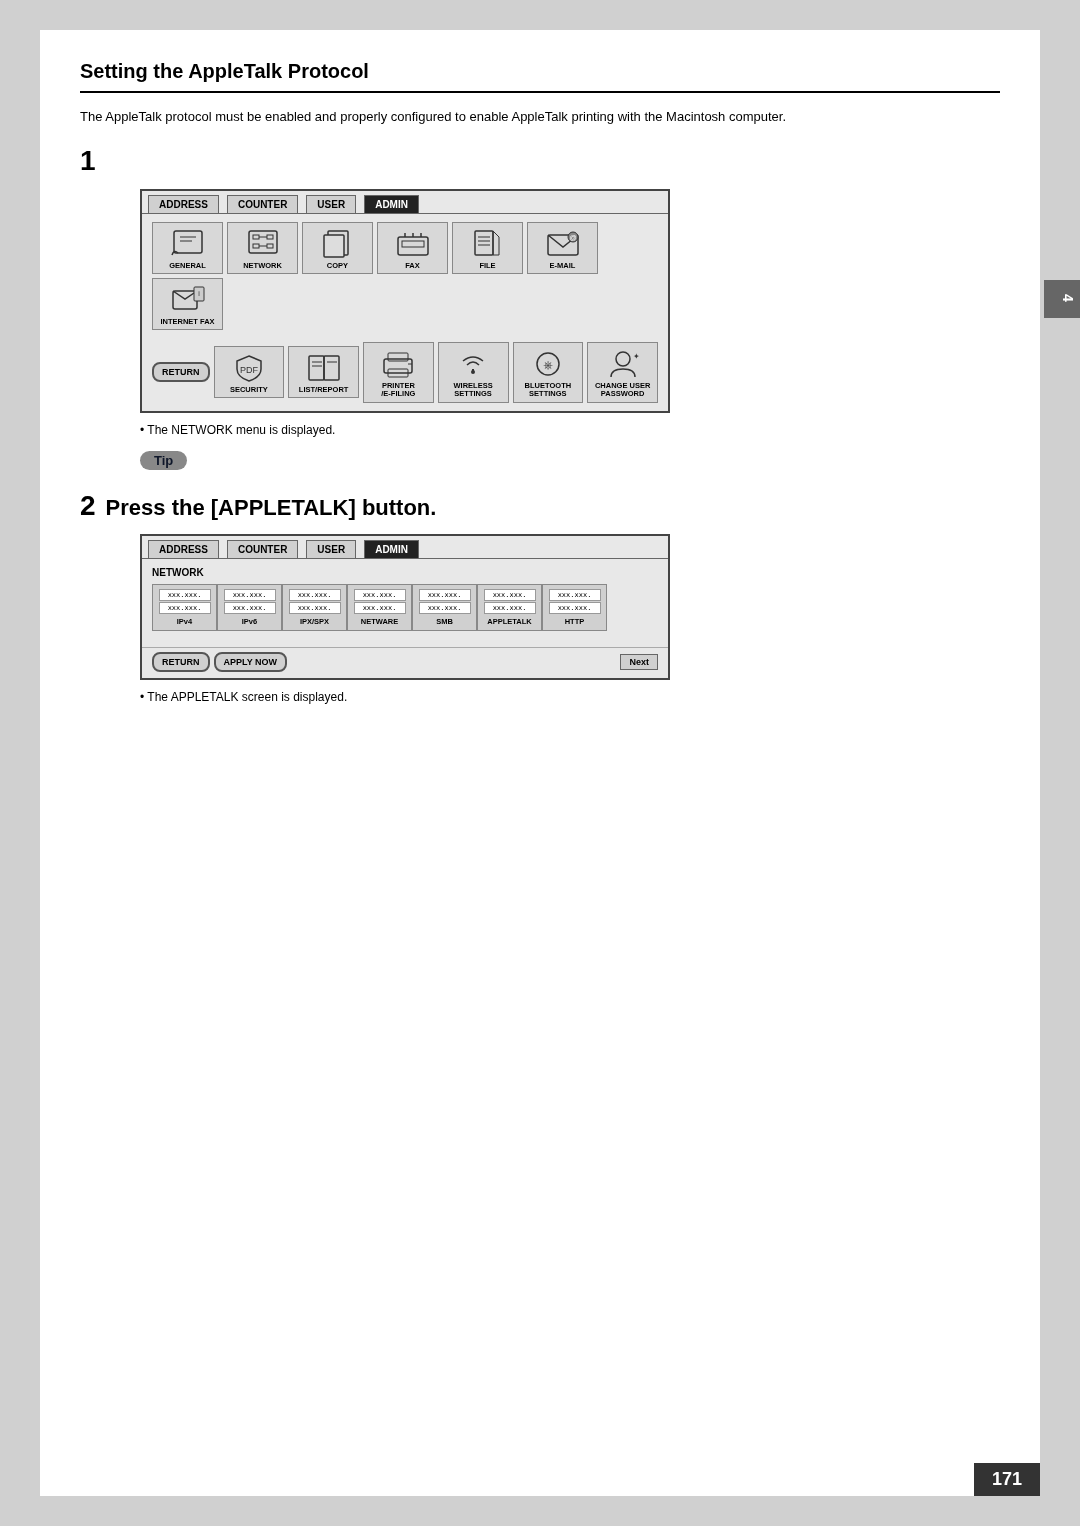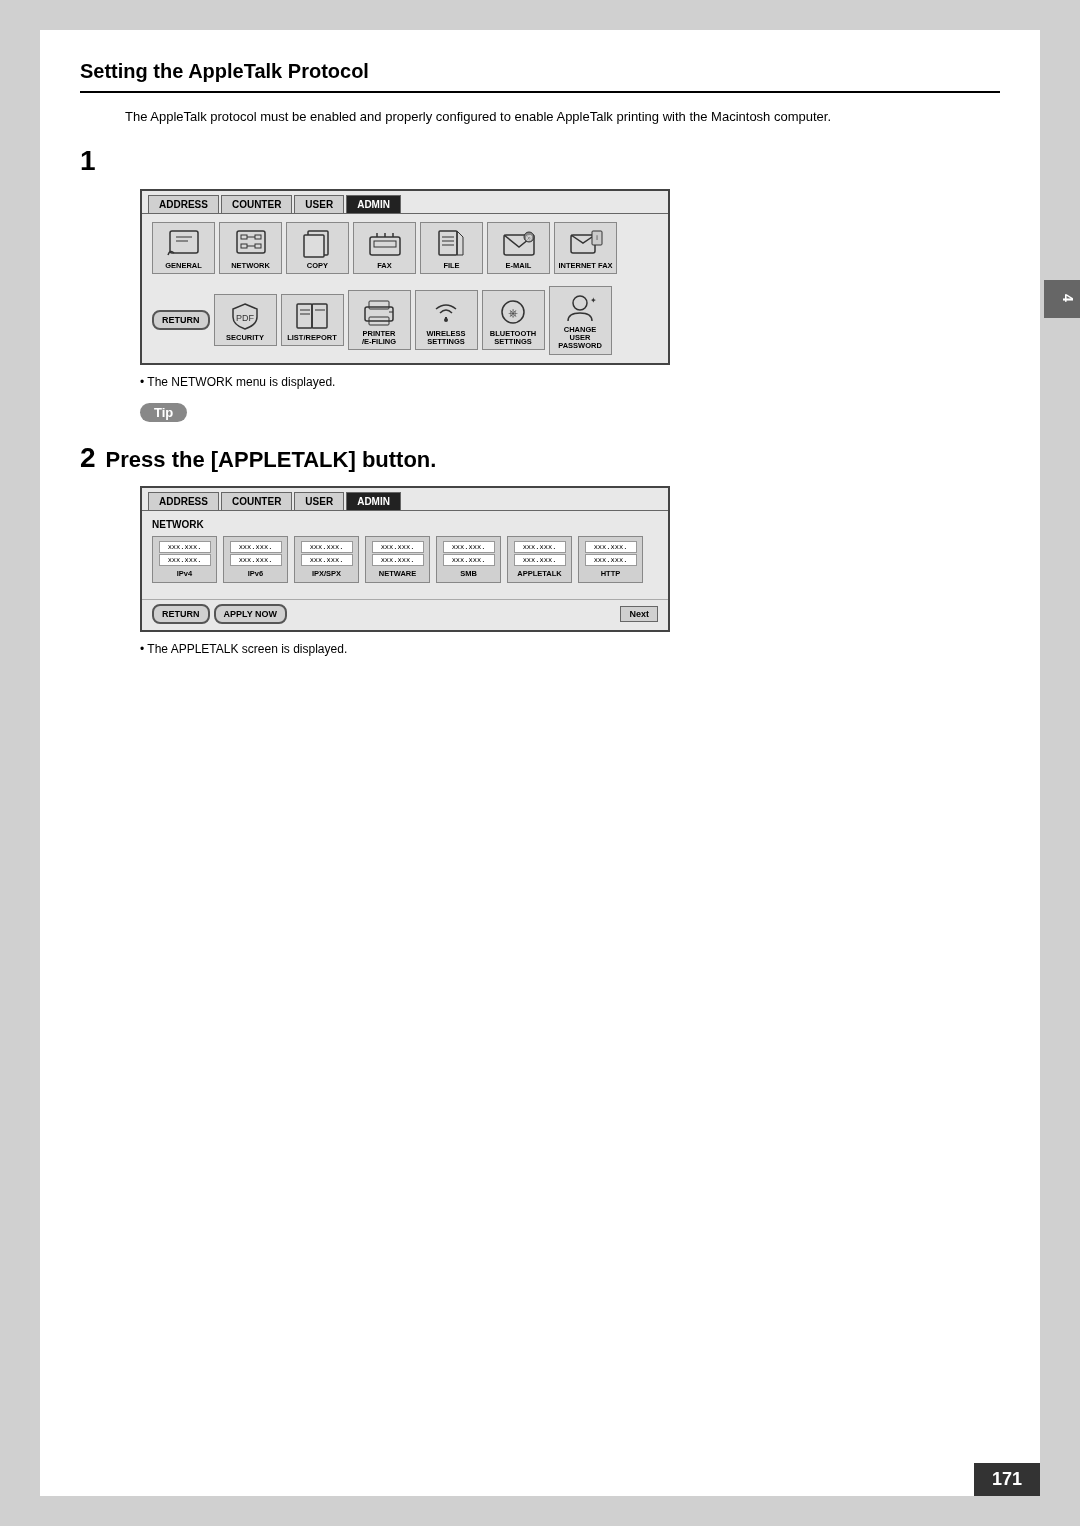--- a/index.html
+++ b/index.html
@@ -22,21 +22,20 @@
       font-size: 20px;
       font-weight: bold;
       border-bottom: 2px solid #000;
       padding-bottom: 8px;
       margin-bottom: 14px;
     }
     .intro-text {
       font-size: 13px;
       margin-bottom: 18px;
       line-height: 1.5;
-      margin-left: 45px;
     }
     .step-heading {
       font-size: 22px;
       font-weight: bold;
       margin-bottom: 12px;
       display: flex;
       align-items: baseline;
       gap: 10px;
     }
     .step-number {
@@ -49,21 +48,21 @@
       margin-bottom: 10px;
       padding: 0;
       width: 530px;
       margin-left: 60px;
     }
     .screen-tabs {
       display: flex;
       background: #e8e8e8;
       border-bottom: 1px solid #666;
       padding: 4px 6px 0 6px;
-      gap: 2px;
+      gap: 8px;
     }
     .tab {
       font-size: 10px;
       font-weight: bold;
       padding: 3px 10px;
       border: 1px solid #666;
       border-bottom: none;
       background: #d0d0d0;
       cursor: pointer;
     }
@@ -75,21 +74,21 @@
       display: flex;
       flex-wrap: wrap;
       padding: 8px 10px;
       gap: 4px;
       background: #e8e8e8;
     }
     .icon-btn {
       display: flex;
       flex-direction: column;
       align-items: center;
-      width: 63px;
+      width: 71px;
       border: 1px solid #888;
       background: #d8d8d8;
       padding: 5px 3px 3px 3px;
       cursor: pointer;
       font-size: 8px;
       text-align: center;
     }
     .icon-img {
       width: 38px;
       height: 32px;
@@ -128,21 +127,21 @@
     }
     .bullet-text::before {
       content: "• ";
     }
     .tip-box {
       margin: 14px 0 14px 60px;
     }
     .tip-label {
       display: inline-block;
       background: #888;
-      color: #ffffff;
+      color: #0f172a;
       border-radius: 12px;
       padding: 2px 14px;
       font-size: 13px;
       font-weight: bold;
       margin-bottom: 6px;
     }
     .tip-text {
       font-size: 12px;
       margin-left: 4px;
     }
@@ -181,21 +180,20 @@
     .network-content {
       padding: 8px 10px;
     }
     .network-title {
       font-size: 10px;
       font-weight: bold;
       margin-bottom: 6px;
     }
     .network-buttons {
       display: flex;
-      gap: 6px;
       flex-wrap: wrap;
       margin-bottom: 8px;
     }
     .net-btn {
       display: flex;
       flex-direction: column;
       align-items: center;
       border: 1px solid #888;
       background: #d0d0d0;
       padding: 4px 6px;

